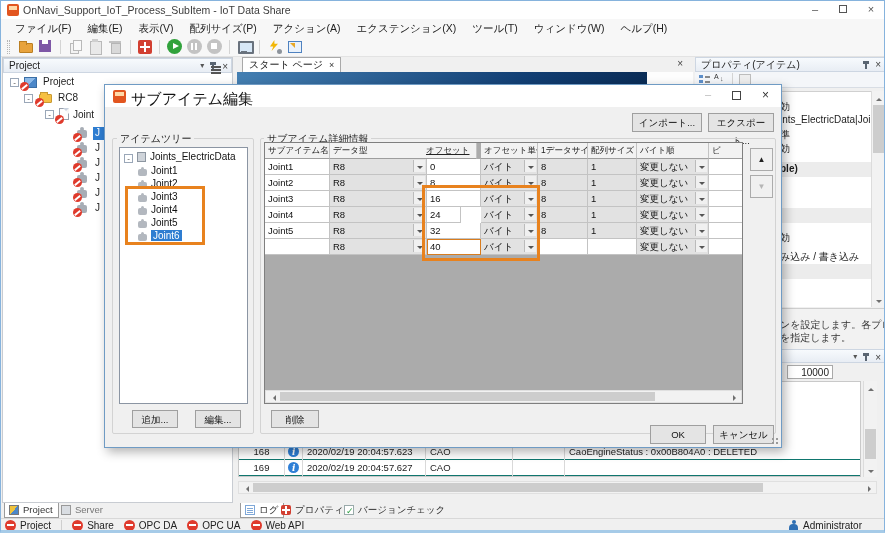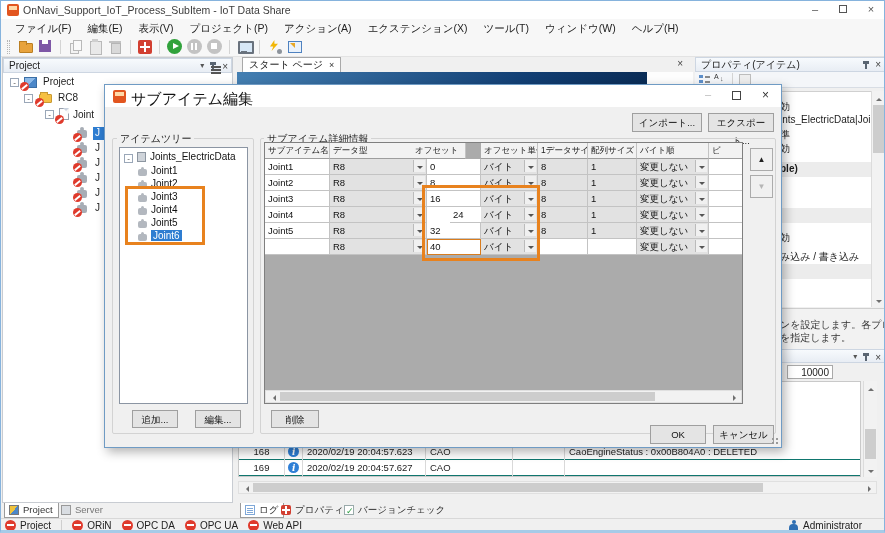--- a/index.html
+++ b/index.html
@@ -174,21 +174,21 @@
     <div class="abs apptitle">OnNavi_Support_IoT_Process_SubItem - IoT Data Share</div>
     <div class="abs wbtn" style="right:56px;">–</div>
     <div class="abs wbtn" style="right:28px;"><span class="maxbox"></span></div>
     <div class="abs wbtn" style="right:0;">×</div>
   </div>
 
   <div class="abs menubar">
     <span class="mi">ファイル(F)</span>
     <span class="mi">編集(E)</span>
     <span class="mi">表示(V)</span>
-    <span class="mi">プロジェクト(P)</span>
+    <span class="mi">配列サイズ(P)</span>
     <span class="mi">アクション(A)</span>
     <span class="mi">エクステンション(X)</span>
     <span class="mi">ツール(T)</span>
     <span class="mi">ウィンドウ(W)</span>
     <span class="mi">ヘルプ(H)</span>
   </div>
 
   <div class="abs toolbar">
     <span class="grip"></span>
     <span class="ic ofold"></span>
@@ -369,21 +369,21 @@
   </div>
 
   <div class="abs statusbar">
     <span class="sitem" style="margin-left:4px;">
       <span class="snoe"></span>
       <span>Project</span>
     </span>
     <span class="ssep"></span>
     <span class="sitem">
       <span class="snoe"></span>
-      <span>ORiN</span>
+      <span>Share</span>
     </span>
     <span class="sitem">
       <span class="snoe"></span>
       <span>OPC DA</span>
     </span>
     <span class="sitem">
       <span class="snoe"></span>
       <span>OPC UA</span>
     </span>
     <span class="sitem">
@@ -430,21 +430,21 @@
     <div class="btn" style="left:27px;top:325px;width:46px;height:18px;line-height:17px;">追加...</div>
     <div class="btn" style="left:90px;top:325px;width:46px;height:18px;line-height:17px;">編集...</div>
 
     <div class="groupbox" style="left:155px;top:53px;width:516px;height:296px;"></div>
     <div class="grouplabel" style="left:159px;top:47px;">サブアイテム詳細情報</div>
 
     <div class="dtable">
 
       <div class="th" style="left:0;width:65px;">サブアイテム名</div>
       <div class="th" style="left:65px;width:97px;">データ型</div>
-      <div class="th" style="left:147px;width:54px;">オフセット</div>
+      <div class="th" style="left:158px;width:54px;text-decoration:underline;">オフセット</div>
       <div class="th" style="left:216px;width:57px;">オフセット単位</div>
       <div class="th" style="left:273px;width:50px;">1データサイズ</div>
       <div class="th" style="left:323px;width:49px;">配列サイズ</div>
       <div class="th" style="left:372px;width:72px;">バイト順</div>
       <div class="th" style="left:444px;width:35px;border-right:none;">ビ</div>
 
       <div class="trow" style="top:16px;">
         <div class="td" style="left:0;width:65px;">Joint1</div>
         <div class="td combo" style="left:65px;width:97px;"><span>R8</span><span class="dd"></span></div>
         <div class="td" style="left:162px;width:54px;">0</div>
@@ -473,21 +473,21 @@
         <div class="td combo" style="left:216px;width:57px;"><span>バイト</span><span class="dd"></span></div>
         <div class="td gray" style="left:273px;width:50px;">8</div>
         <div class="td gray" style="left:323px;width:49px;">1</div>
         <div class="td combo" style="left:372px;width:72px;"><span>変更しない</span><span class="dd"></span></div>
         <div class="td" style="left:444px;width:35px;border-right:none;"></div>
       </div>
 
       <div class="trow" style="top:64px;">
         <div class="td" style="left:0;width:65px;">Joint4</div>
         <div class="td combo" style="left:65px;width:97px;"><span>R8</span><span class="dd"></span></div>
-        <div class="td" style="left:162px;width:34px;margin-left:23px;">24</div>
+        <div class="td" style="left:162px;width:34px;">24</div>
         <div class="td combo" style="left:216px;width:57px;"><span>バイト</span><span class="dd"></span></div>
         <div class="td gray" style="left:273px;width:50px;">8</div>
         <div class="td gray" style="left:323px;width:49px;">1</div>
         <div class="td combo" style="left:372px;width:72px;"><span>変更しない</span><span class="dd"></span></div>
         <div class="td" style="left:444px;width:35px;border-right:none;"></div>
       </div>
 
       <div class="trow" style="top:80px;">
         <div class="td" style="left:0;width:65px;">Joint5</div>
         <div class="td combo" style="left:65px;width:97px;"><span>R8</span><span class="dd"></span></div>

